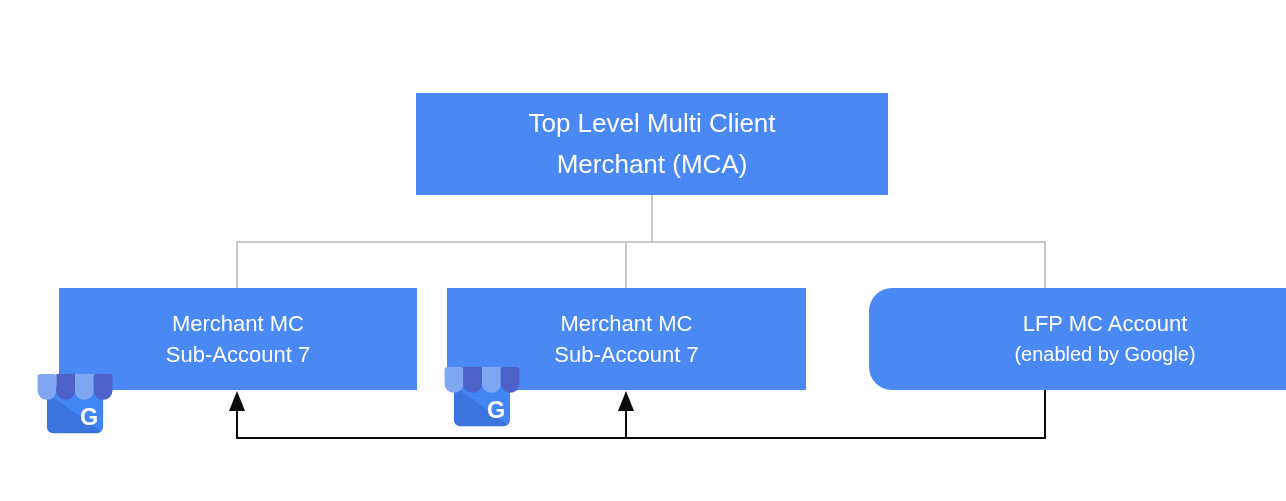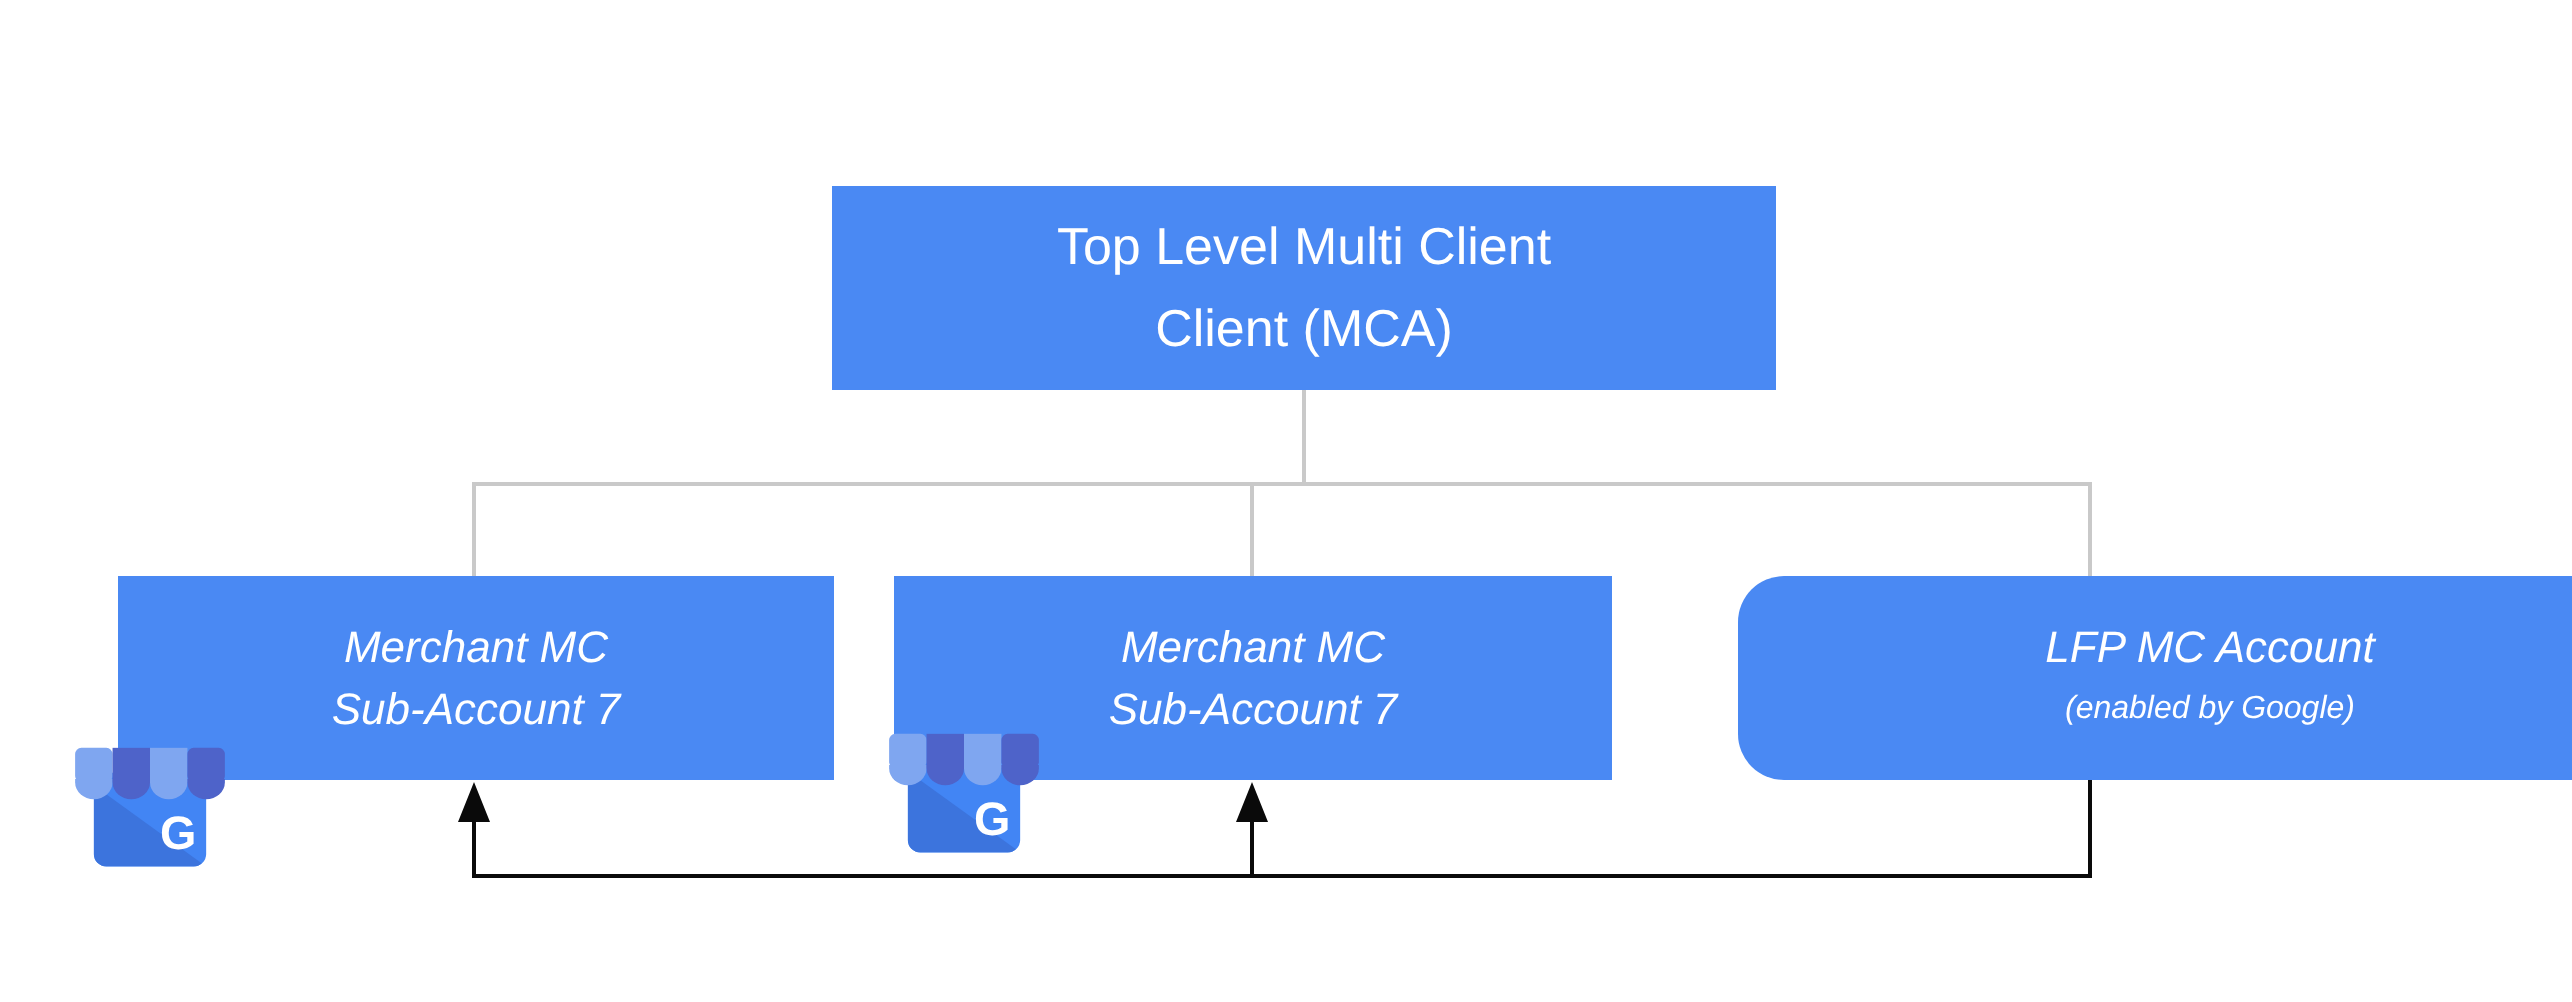--- a/index.html
+++ b/index.html
@@ -26,26 +26,26 @@
     justify-content: center;
     text-align: center;
     box-sizing: border-box;
   }
   .node-top {
     left: 416px; top: 93px; width: 472px; height: 102px;
     font-size: 26px; line-height: 41px;
   }
   .node-child {
     top: 288px; height: 102px;
-    font-size: 22px; line-height: 31px; font-style: italic;
+    font-size: 22px; line-height: 31px;
   }
   .node-sub1 { left: 59px;  width: 358px; }
   .node-sub2 { left: 447px; width: 359px; }
   .node-lfp  { left: 869px; width: 472px; border-radius: 23px; }
-  .node-lfp .line2 { font-size: 16px; }
+  .node-lfp .line2 { font-size: 20px; }
 
   .gray-line {
     position: absolute;
     background: #c9c9c9;
   }
   .black-line {
     position: absolute;
     background: #0a0a0a;
   }
   .arrowhead {
@@ -61,21 +61,21 @@
     height: 72px;
   }
 </style>
 </head>
 <body>
 
 <div class="canvas">
 
   <div class="node node-top">
     <span class="line1">Top Level Multi Client</span>
-    <span class="line2">Client (MCA)</span>
+    <span class="line2">Merchant (MCA)</span>
   </div>
 
   <div class="gray-line" style="left:651px; top:195px; width:2px; height:47px;"></div>
   <div class="gray-line" style="left:236px; top:241px; width:810px; height:2px;"></div>
   <div class="gray-line" style="left:236px; top:241px; width:2px; height:48px;"></div>
   <div class="gray-line" style="left:625px; top:241px; width:2px; height:48px;"></div>
   <div class="gray-line" style="left:1044px; top:241px; width:2px; height:48px;"></div>
 
   <div class="node node-child node-sub1">
     <span class="line1">Merchant MC</span>

